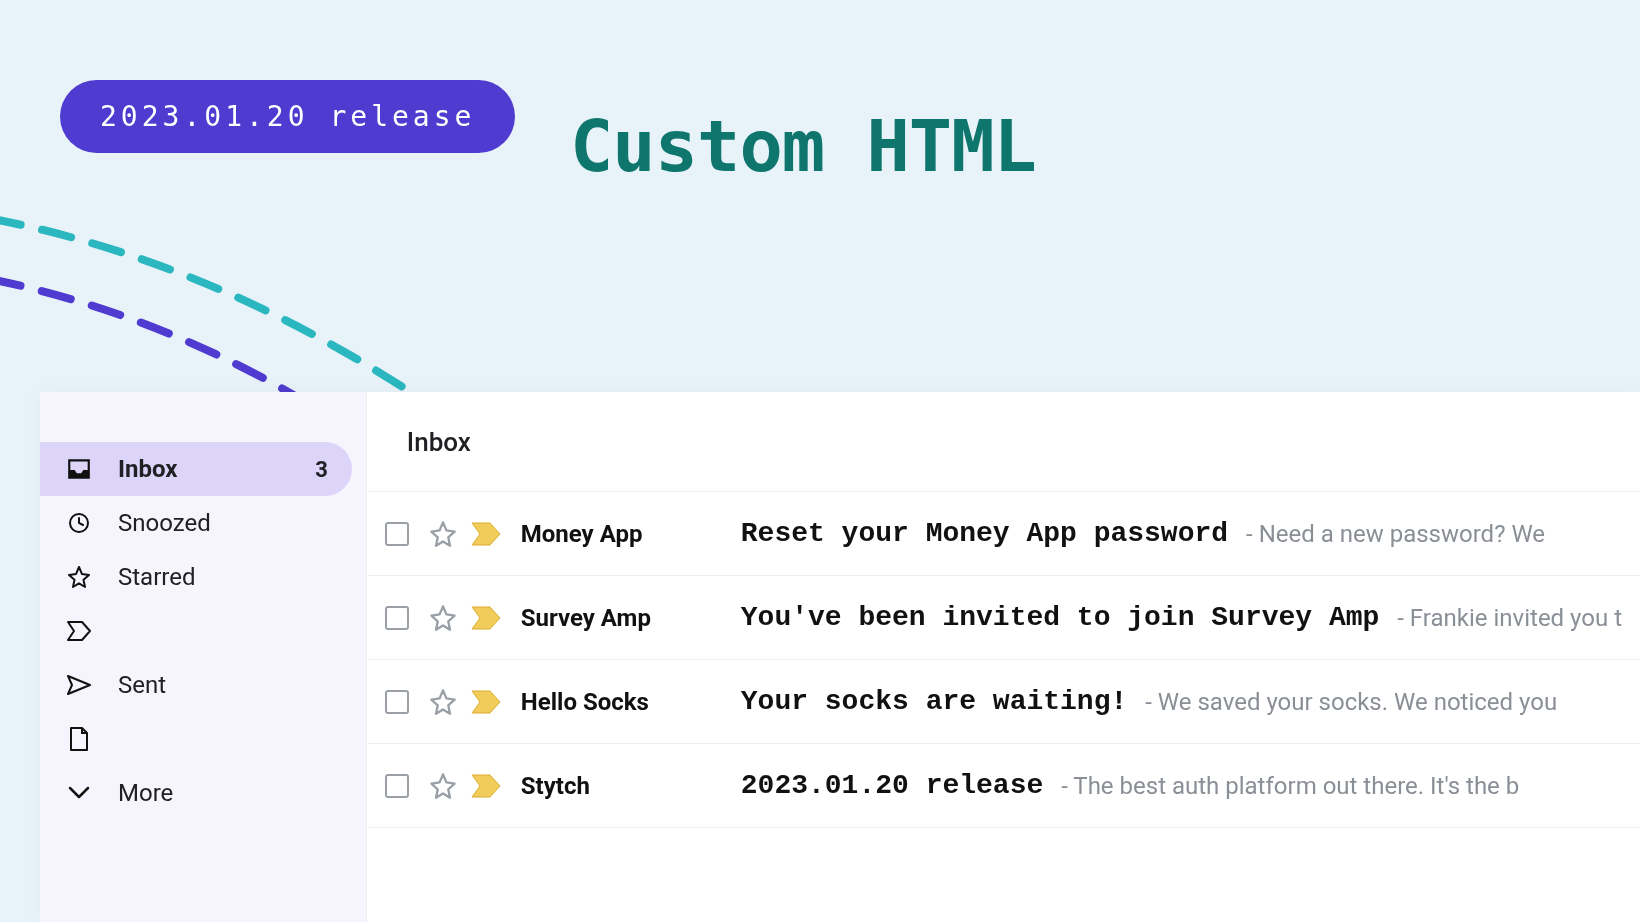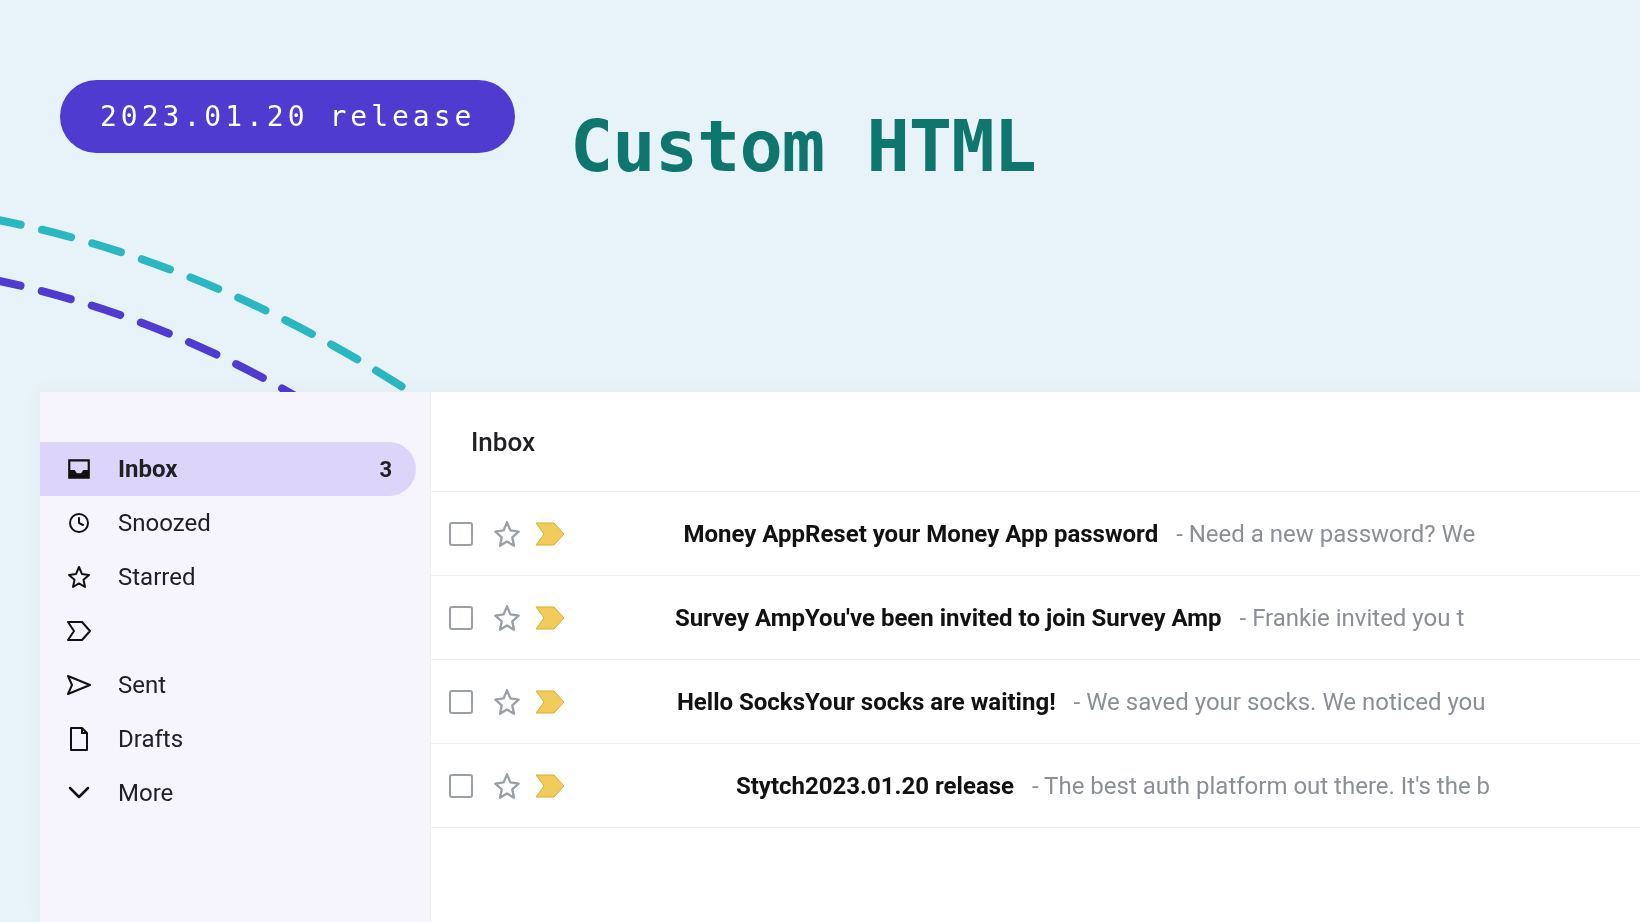--- a/index.html
+++ b/index.html
@@ -137,26 +137,26 @@
     width: 30px; height: 24px;
     margin-right: 20px;
     flex: 0 0 auto;
   }
   .email-row .sender {
     width: 220px;
     font-size: 24px;
     font-weight: 700;
     color: #111;
     flex: 0 0 auto;
-    text-align: right;
   }
   .email-row .subject {
-    font-size: 24px;
+    font-size: 28px;
     font-weight: 700;
     color: #111;
+    font-family: Liberation Mono, monospace;
   }
   .email-row .preview {
     font-size: 24px;
     color: #8a8f96;
     margin-left: 12px;
   }
   .email-row .preview::before { content: " - "; white-space: pre; }
 
   
   svg { display: block; }
@@ -226,21 +226,20 @@
       <span class="label">Sent</span>
     </div>
 
     <div class="nav-item">
       <span class="icon-slot">
         <svg width="22" height="26" viewBox="0 0 22 26">
             <path d="M3 2h11l5 5v17H3z" fill="none" stroke="#111" stroke-width="2" stroke-linejoin="round"></path>
             <path d="M14 2v5h5" fill="none" stroke="#111" stroke-width="2"></path>
           </svg>
       </span>
-      <span class="label">Drafts</span>
     </div>
 
     <div class="nav-item">
       <span class="icon-slot">
         <svg width="22" height="14" viewBox="0 0 22 14">
             <path d="M2 2l9 9 9-9" fill="none" stroke="#111" stroke-width="2.5" stroke-linecap="round" stroke-linejoin="round"></path>
           </svg>
       </span>
       <span class="label">More</span>
     </div>

